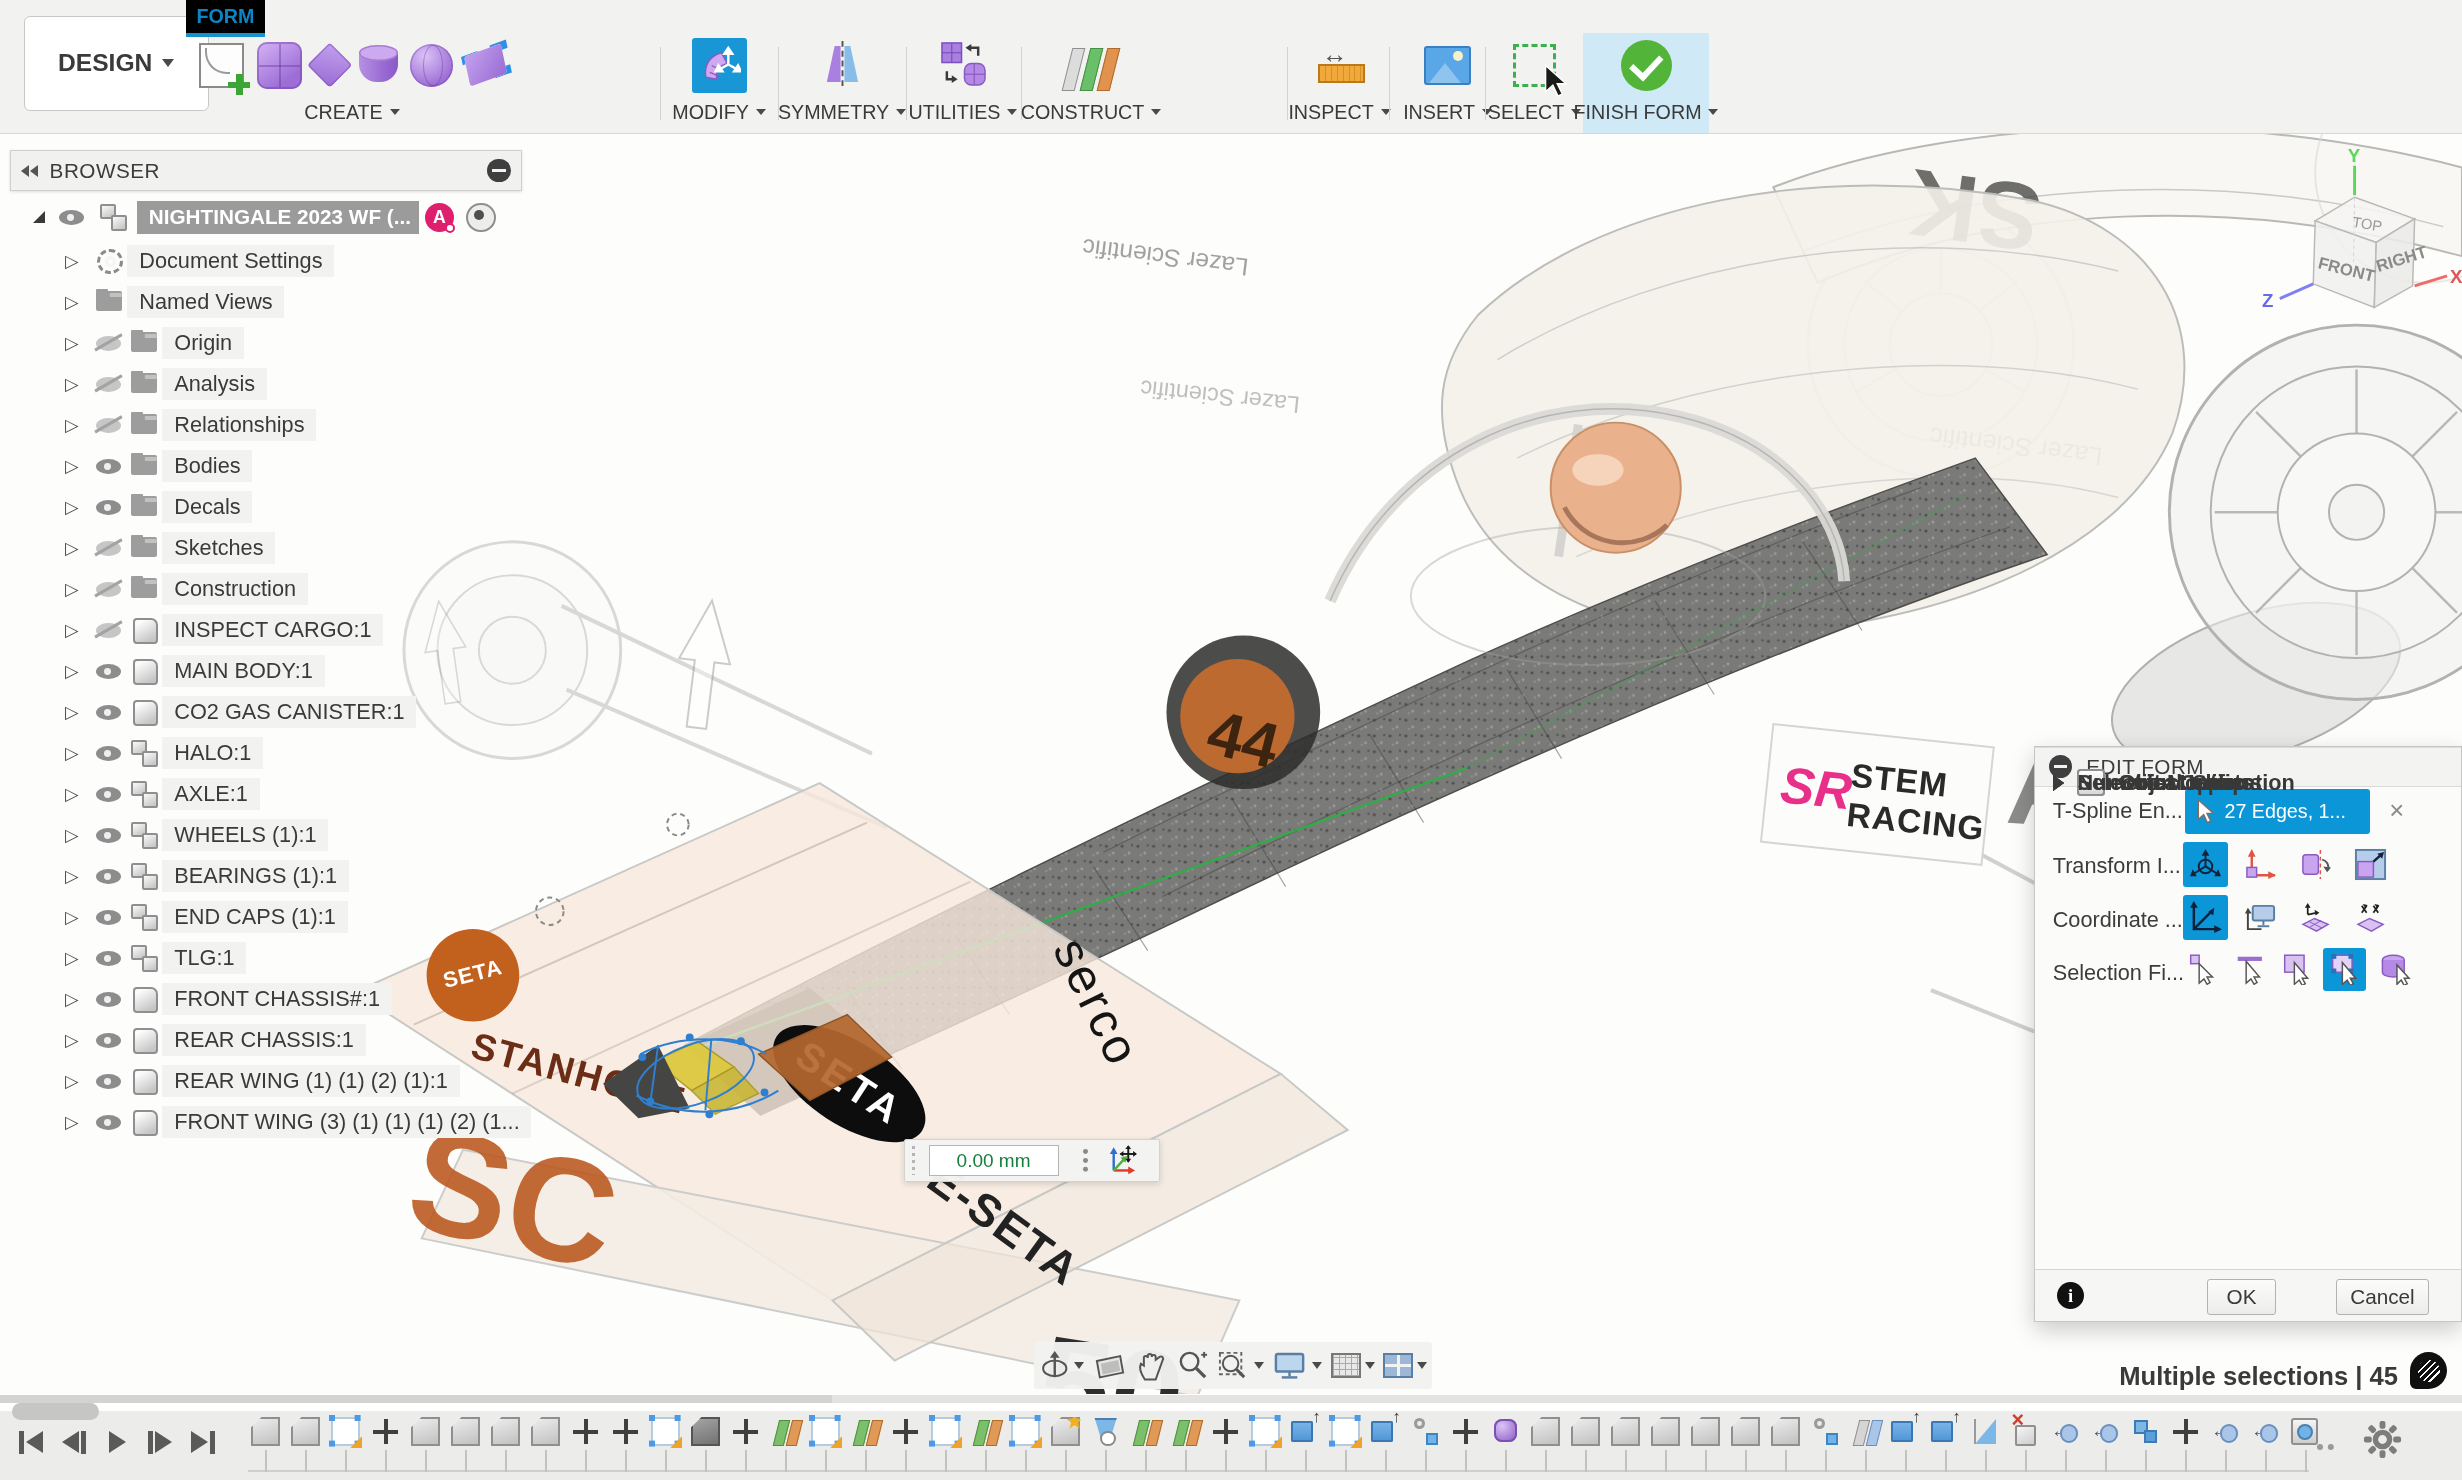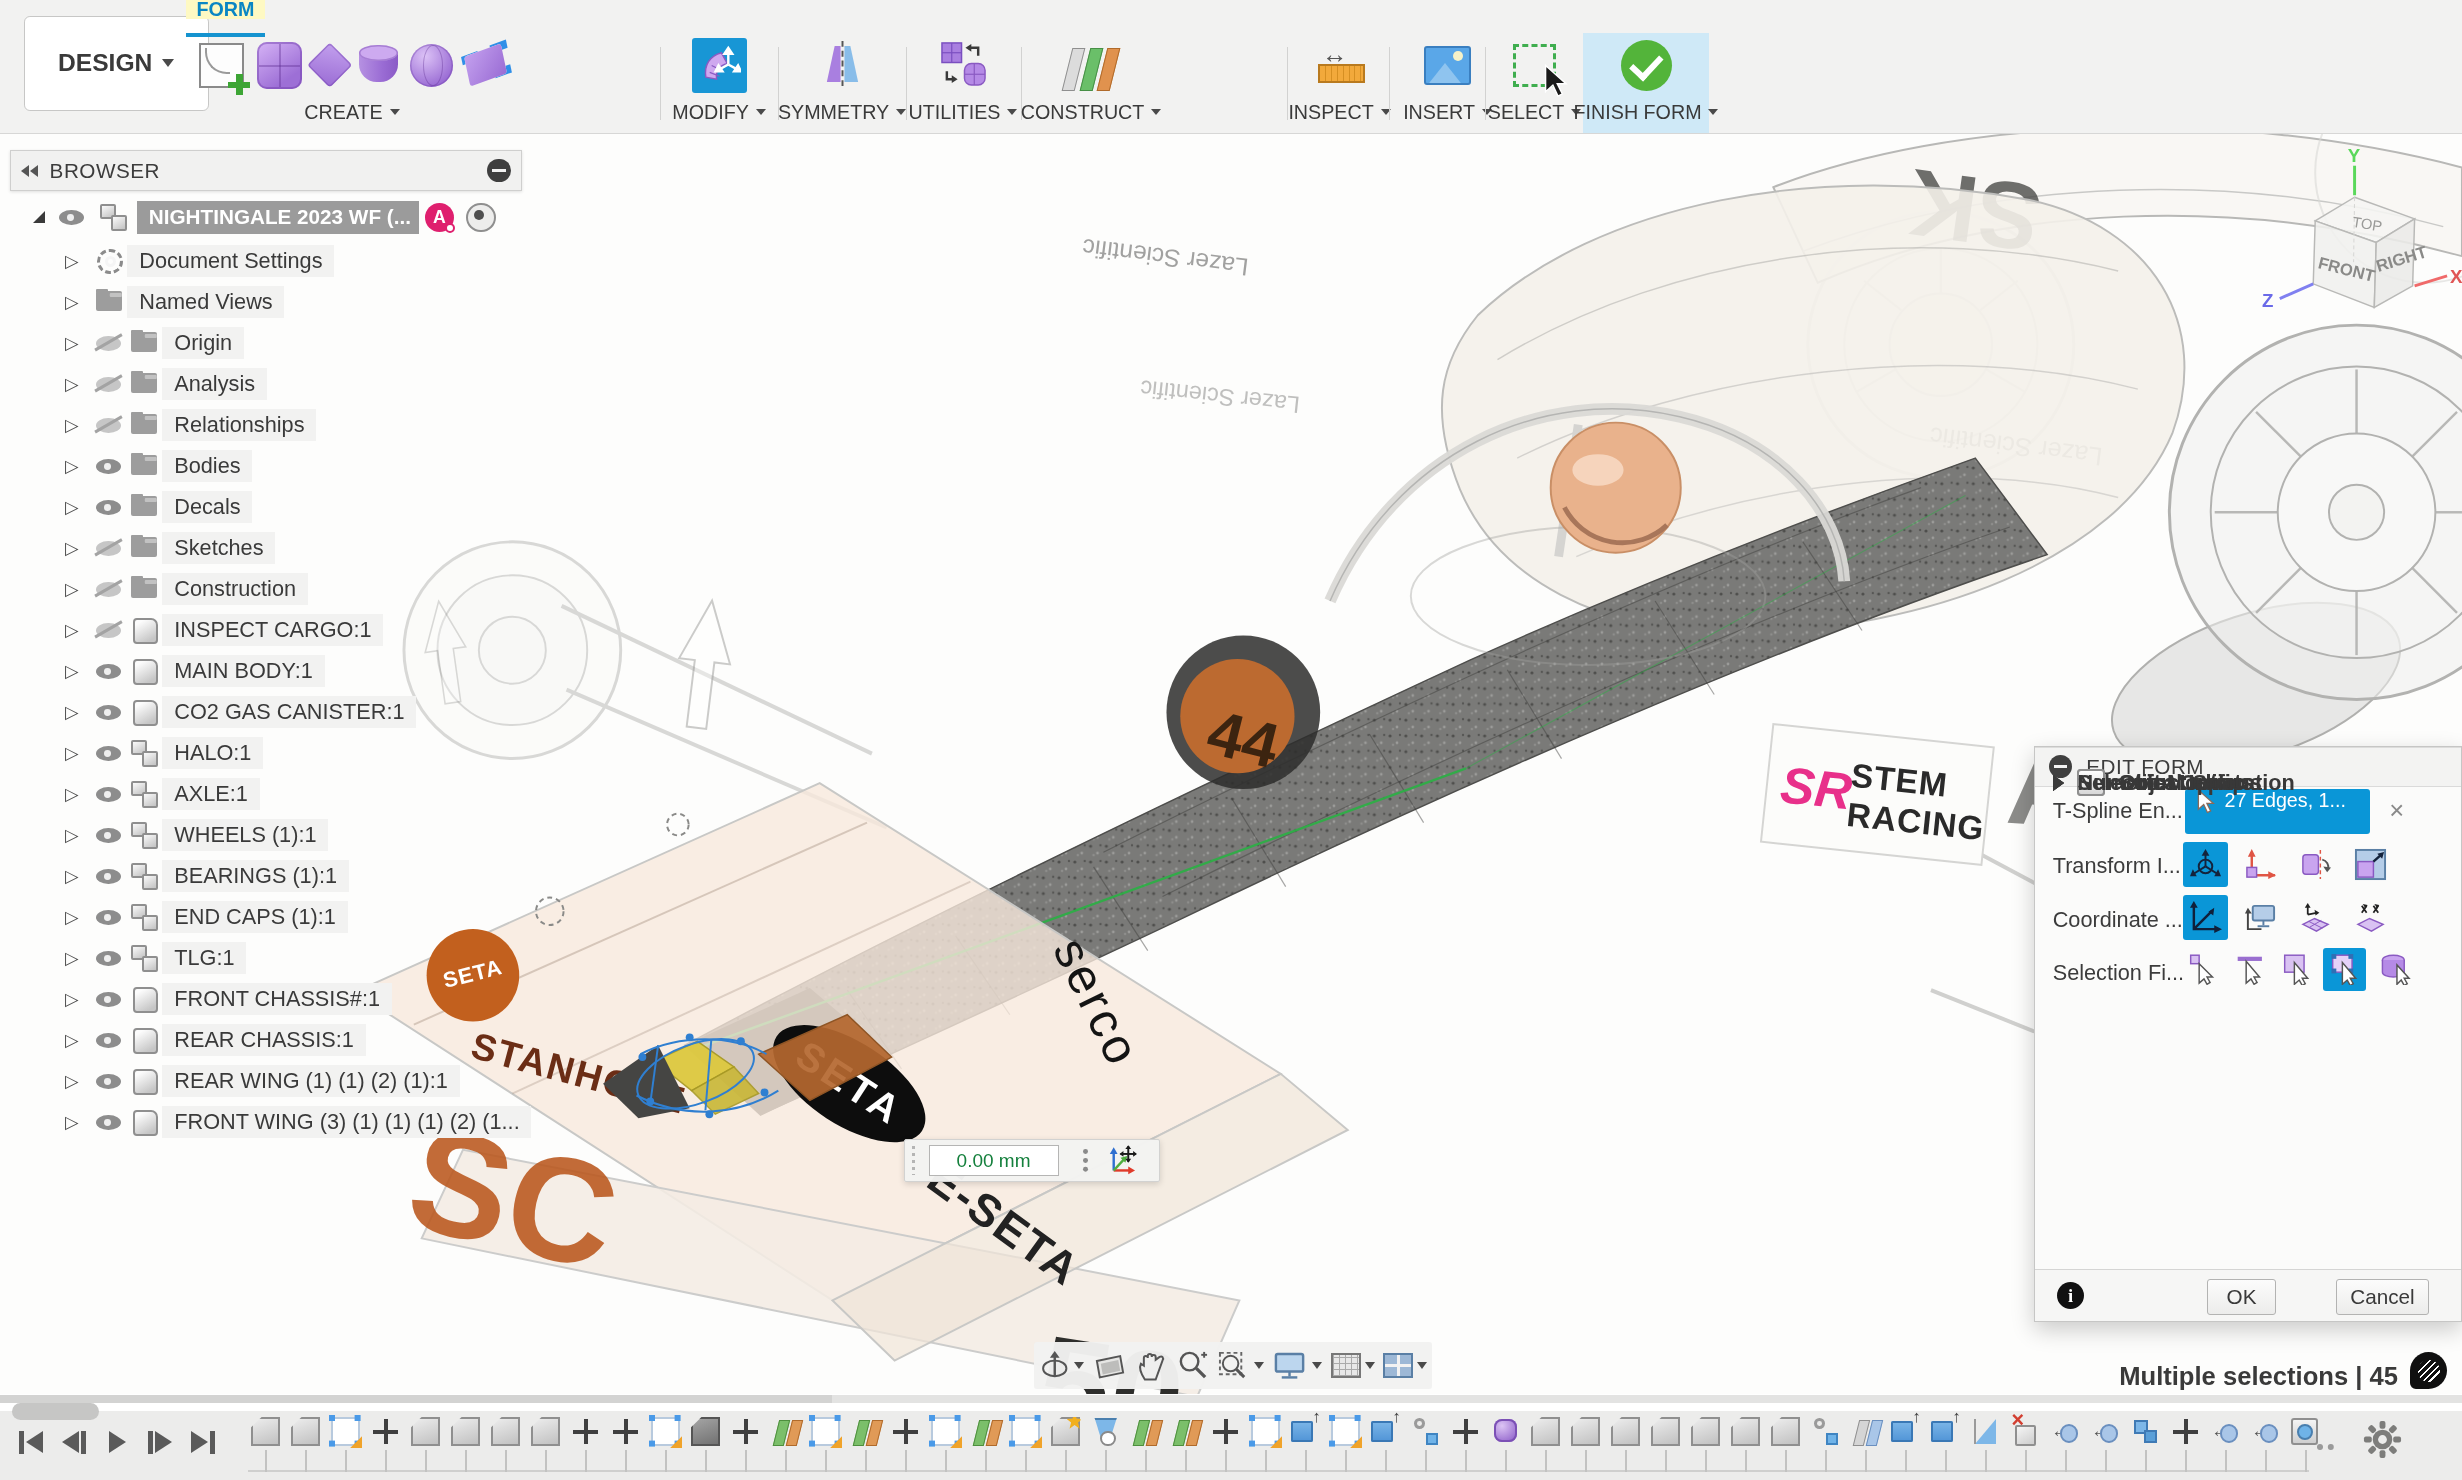--- a/index.html
+++ b/index.html
@@ -5,21 +5,21 @@
   html,body{margin:0;padding:0;background:#fff;font-family:"Liberation Sans","DejaVu Sans",sans-serif;}
   #app{position:relative;width:2463px;height:1481px;overflow:hidden;background:#fff;}
   .abs{position:absolute;}
 
   
   #topbar{left:0;top:0;width:2463px;height:133px;background:#f2f2f1;border-bottom:1px solid #d7d7d6;z-index:40;}
   #design-btn{left:23.6px;top:15.8px;width:183px;height:93px;background:#fff;border:1px solid #c7c7c6;border-radius:5.9px;
     display:flex;align-items:center;justify-content:center;gap:9.9px;font-size:24.6px;font-weight:bold;color:#3a3a3a;cursor:pointer;}
   .caret{width:0;height:0;border-left:6.9px solid transparent;border-right:6.9px solid transparent;border-top:8.9px solid #4a4a4a;display:inline-block;}
   .caret.sm{border-left-width:5.9px;border-right-width:5.9px;border-top-width:6.9px;}
-  #form-tab{left:186px;top:0;width:79px;height:19px;background:#fef9c3;color:#0a86c4;font-weight:bold;font-size:19.7px;
+  #form-tab{left:186px;top:0;width:79px;height:33px;background:#000000;color:#0a86c4;font-weight:bold;font-size:19.7px;
     display:flex;align-items:center;justify-content:center;cursor:pointer;}
   #form-underline{left:186px;top:32.5px;width:79px;height:4.9px;background:#1593cf;}
   .tb-sep{top:47px;width:1px;height:73px;background:#d2d2d1;}
   .tb-group{top:32.5px;height:100px;display:flex;flex-direction:column;align-items:center;}
   .tb-icons{height:65px;display:flex;align-items:center;justify-content:center;gap:12.8px;}
   .tb-label{height:29.6px;display:flex;align-items:center;gap:6.9px;font-size:19.7px;color:#3a3a3a;cursor:pointer;white-space:nowrap;}
   #finish-bg{left:1583px;top:32.5px;width:126px;height:100px;background:#cfe9f7;}
 
   
   .ic-sketch{width:41px;height:41px;border:2px solid #8a8a8a;position:relative;background:#fdfdfd;}
@@ -85,21 +85,21 @@
   .tico-body::before{content:"";position:absolute;left:5.9px;top:2px;width:20.7px;height:22.7px;background:linear-gradient(150deg,#fcfcfc 15%,#c6c6c6 85%);border:2px solid #8f8f8f;border-radius:3.9px 6.9px 3.9px 3.9px;}
   .tico-assembly::before{content:"";position:absolute;left:3.9px;top:1px;width:11.8px;height:11.8px;background:linear-gradient(150deg,#fafafa,#c2c2c2);border:2px solid #8f8f8f;border-radius:2px;}
   .tico-assembly::after{content:"";position:absolute;left:14.8px;top:12.8px;width:11.8px;height:11.8px;background:linear-gradient(150deg,#fafafa,#c2c2c2);border:2px solid #8f8f8f;border-radius:2px;}
   .blabel{font-size:21.7px;color:#3a3a3a;background:#f2f2f1;padding:3px 11.8px;white-space:nowrap;}
 
   
   #editform{left:2034px;top:746px;width:426px;height:574px;background:#fbfbfa;border:1px solid #c6c6c5;box-shadow:0 7.9px 21.7px rgba(0,0,0,.2);z-index:35;}
   #ef-header{position:absolute;left:0;top:0;right:0;height:39px;background:#f3f3f2;border-bottom:1px solid #dadada;display:flex;align-items:center;gap:13.8px;padding-left:13.8px;}
   #ef-title{font-size:20.7px;color:#3c3c3c;letter-spacing:0.5px;}
   .ef-label{position:absolute;left:17.7px;font-size:21.7px;color:#3c3c3c;white-space:nowrap;}
-  #ef-selbtn{position:absolute;left:150px;top:42px;width:175px;height:45px;background:#0a96d7;border-radius:3px;display:flex;gap:7.9px;padding-left:9.9px;color:#fff;font-size:19.7px;cursor:pointer;}
+  #ef-selbtn{position:absolute;left:150px;top:42px;width:175px;height:45px;background:#0a96d7;border-radius:3px;display:flex;align-items:center;gap:7.9px;padding-left:9.9px;color:#fff;font-size:19.7px;cursor:pointer;}
   #ef-close{position:absolute;left:347px;top:49px;width:29.6px;height:29.6px;color:#8a8a8a;font-size:25.6px;line-height:29.6px;text-align:center;cursor:pointer;}
   .ef-ibtn{position:absolute;width:45px;height:45px;border-radius:3px;display:flex;align-items:center;justify-content:center;cursor:pointer;}
   .ef-ibtn.active{background:#0a96d7;}
   .ef-section{position:absolute;left:0;right:0;height:69px;border-top:1px solid #dcdcdb;display:flex;align-items:center;padding-left:17.7px;gap:13.8px;cursor:pointer;}
   .sec-tri{width:0;height:0;border-top:8.9px solid transparent;border-bottom:8.9px solid transparent;border-left:11.8px solid #3a3a3a;}
   .ef-checkbox{width:23.6px;height:23.6px;background:linear-gradient(#fdfdfd,#d8d8d8);border:2px solid #8f8f8f;border-radius:3.9px;cursor:pointer;}
   .sec-label{font-size:21.7px;font-weight:bold;color:#383838;}
   #ef-footer{position:absolute;left:0;right:0;bottom:0;height:51px;border-top:1px solid #d5d5d4;background:#f6f6f5;}
   .info-circle{position:absolute;left:21.7px;top:11.8px;width:27.6px;height:27.6px;border-radius:50%;background:#111;color:#fff;font-size:18.7px;font-weight:bold;font-family:"Liberation Serif",serif;display:flex;align-items:center;justify-content:center;}
   .ef-btn{position:absolute;top:8.9px;height:34px;background:linear-gradient(#fcfcfc,#ececeb);border:1px solid #b3b3b2;border-radius:3px;font-size:20.7px;color:#3a3a3a;display:flex;align-items:center;justify-content:center;cursor:pointer;}

